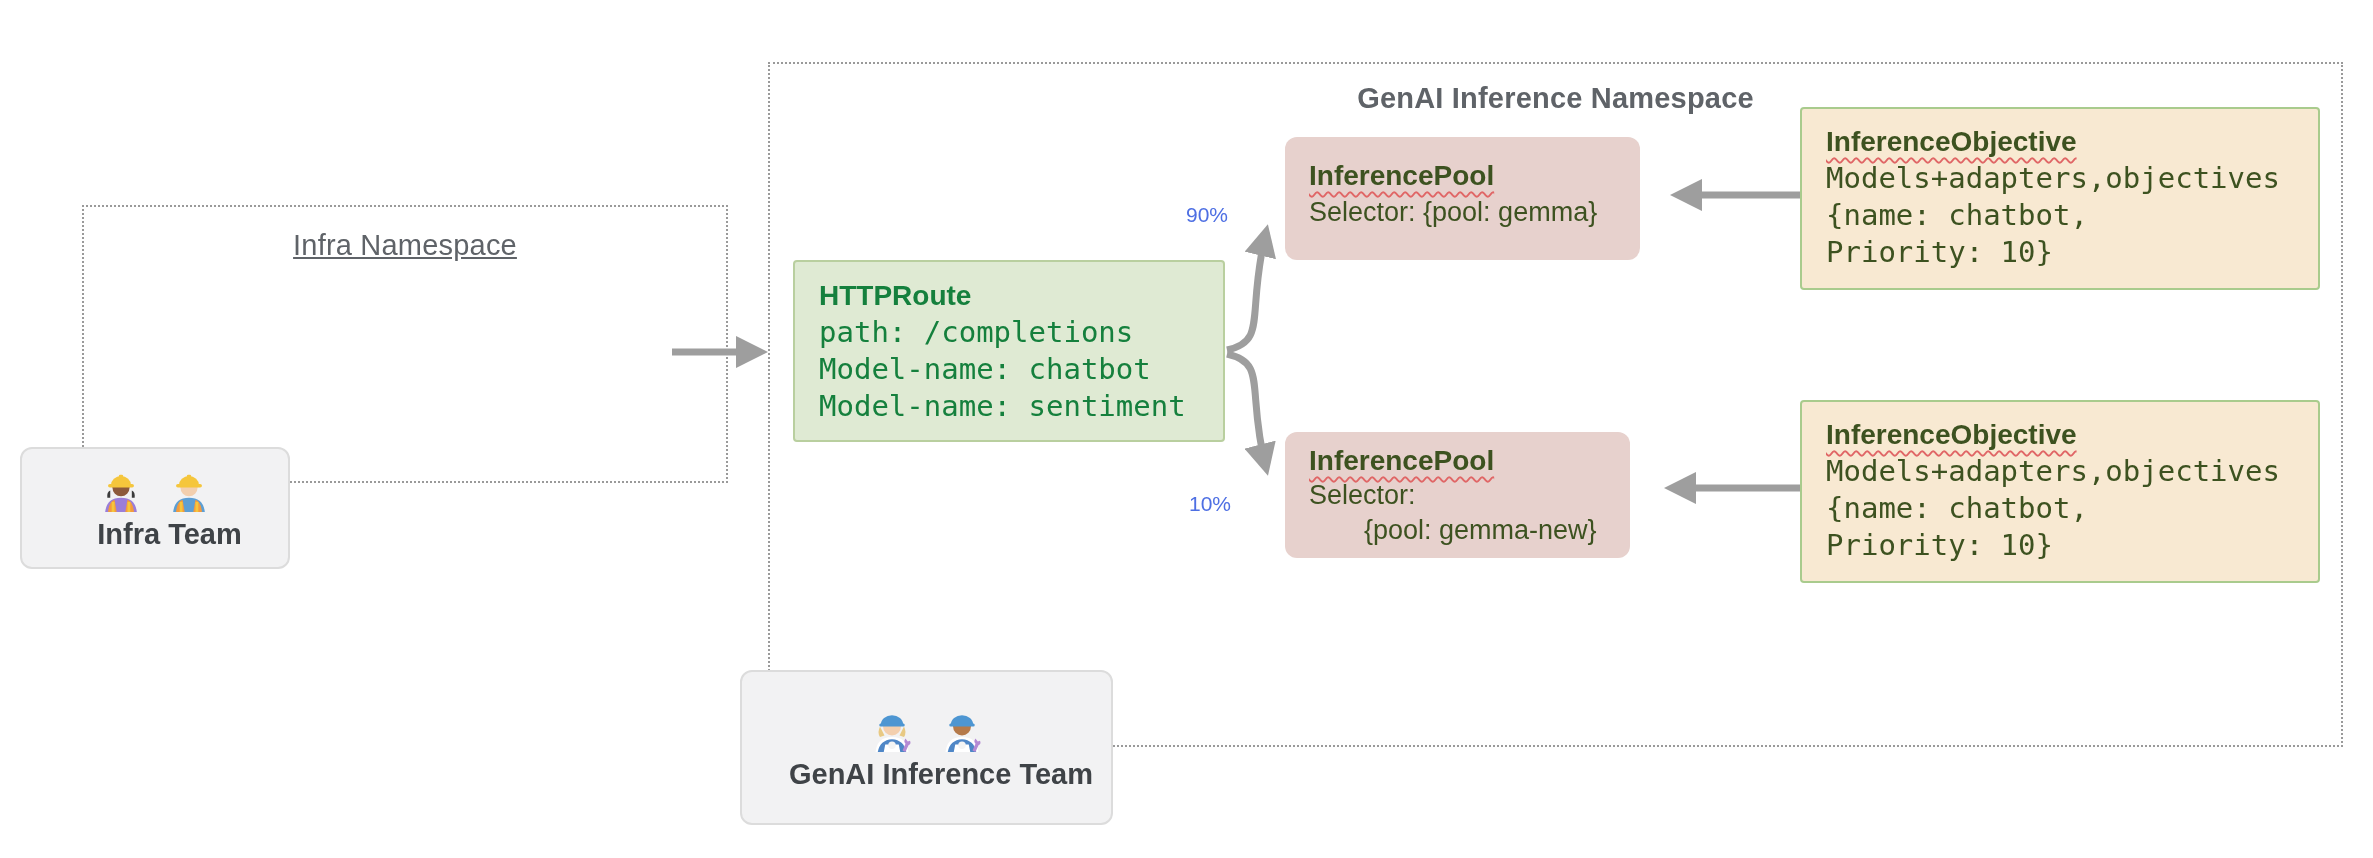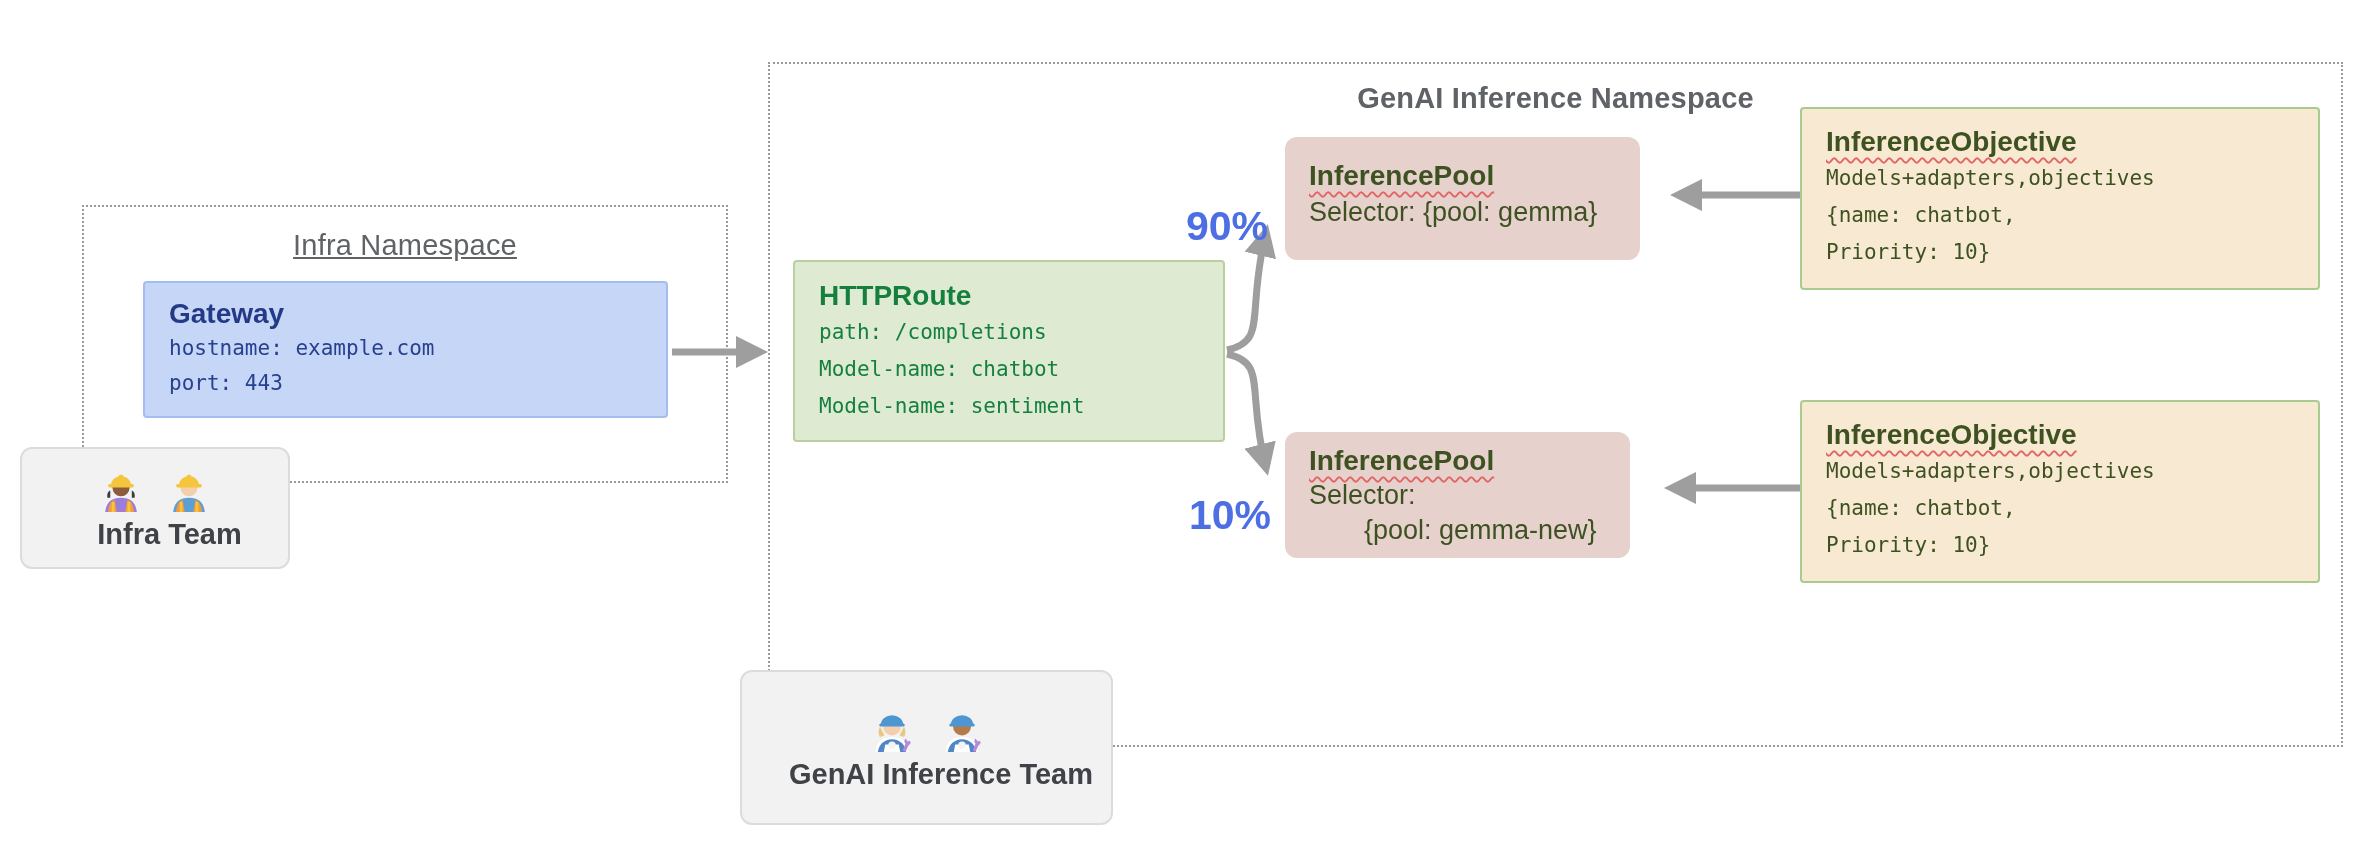--- a/index.html
+++ b/index.html
@@ -39,21 +39,21 @@
     z-index: 2;
   }
 
   
   .res-box {
     position: absolute;
     border-radius: 4px;
     z-index: 3;
   }
   .box-title { font-weight: 700; font-size: 28px; }
-  .mono { font-family: "DejaVu Sans Mono", monospace; font-size: 21px; }
+  .mono { font-family: "DejaVu Sans Mono", monospace; font-size: 29px; }
   .squiggle {
     text-decoration-line: underline;
     text-decoration-style: wavy;
     text-decoration-color: #e06666;
     text-decoration-thickness: 1.5px;
     text-underline-offset: 6px;
     text-decoration-skip-ink: none;
   }
   .gateway {
     left: 143px; top: 281px; width: 525px; height: 137px;
@@ -91,22 +91,22 @@
     line-height: 37px;
   }
   .obj-top    { left: 1800px; top: 107px; }
   .obj-bottom { left: 1800px; top: 400px; }
 
   
   .pct {
     position: absolute;
     z-index: 3;
     color: #4e6fe3;
-    font-weight: 700;
-    font-size: 41px;
+    font-weight: 400;
+    font-size: 21px;
   }
   .pct-90 { left: 1186px; top: 203px; }
   .pct-10 { left: 1189px; top: 492px; }
 
   
   .team {
     position: absolute;
     z-index: 4;
     background: #f2f2f3;
     border: 2px solid #dcdcdc;
@@ -152,25 +152,20 @@
 
     <path d="M 1227 350 C 1268 341, 1246 315, 1266 232" stroke="#9e9e9e" stroke-width="7" fill="none" marker-end="url(#arrowhead)"></path>
 
     <path d="M 1227 354 C 1268 363, 1246 389, 1266 468" stroke="#9e9e9e" stroke-width="7" fill="none" marker-end="url(#arrowhead)"></path>
 
     <path d="M 1800 195 L 1678 195" stroke="#9e9e9e" stroke-width="7" fill="none" marker-end="url(#arrowhead)"></path>
 
     <path d="M 1800 488 L 1672 488" stroke="#9e9e9e" stroke-width="7" fill="none" marker-end="url(#arrowhead)"></path>
   </svg>
 
-  <div class="res-box gateway">
-    <div class="box-title">Gateway</div>
-    <div class="mono">hostname: example.com</div>
-    <div class="mono">port: 443</div>
-  </div>
 
   <div class="res-box httproute">
     <div class="box-title">HTTPRoute</div>
     <div class="mono">path: /completions</div>
     <div class="mono">Model-name: chatbot</div>
     <div class="mono">Model-name: sentiment</div>
   </div>
 
   <div class="pct pct-90">90%</div>
 

